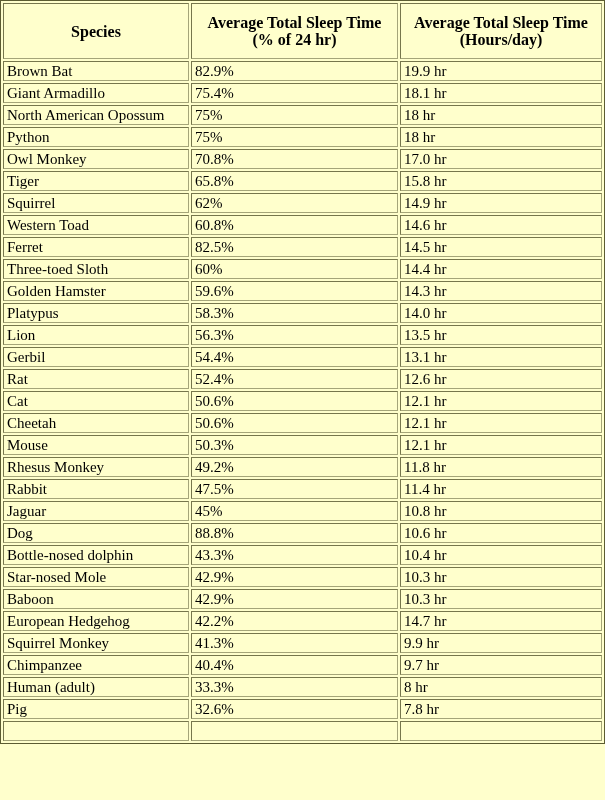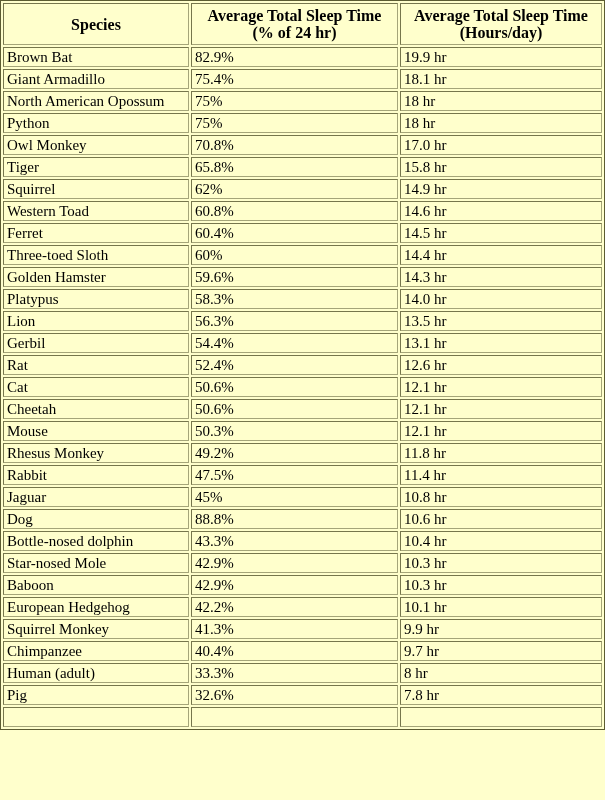--- a/index.html
+++ b/index.html
@@ -24,21 +24,21 @@
   }
   col.col-species { width: 186px; }
   col.col-percent { width: 207px; }
   col.col-hours   { width: auto;  }
   th {
     font-weight: bold;
     font-size: 16px;
     line-height: 17px;
     text-align: center;
     vertical-align: middle;
-    padding: 3px 2px;
+    padding: 10px 2px;
     border: 1px solid #83835b;
     border-top-color: #76764c;
     border-left-color: #76764c;
     border-bottom-color: #a5a579;
     border-right-color: #a5a579;
     white-space: nowrap;
     overflow: hidden;
   }
   td {
     font-size: 15px;
@@ -116,21 +116,21 @@
         <td>62%</td>
         <td>14.9 hr</td>
       </tr>
       <tr>
         <td>Western Toad</td>
         <td>60.8%</td>
         <td>14.6 hr</td>
       </tr>
       <tr>
         <td>Ferret</td>
-        <td>60.4%</td>
+        <td>82.5%</td>
         <td>14.5 hr</td>
       </tr>
       <tr>
         <td>Three-toed Sloth</td>
         <td>60%</td>
         <td>14.4 hr</td>
       </tr>
       <tr>
         <td>Golden Hamster</td>
         <td>59.6%</td>
@@ -202,21 +202,21 @@
         <td>10.3 hr</td>
       </tr>
       <tr>
         <td>Baboon</td>
         <td>42.9%</td>
         <td>10.3 hr</td>
       </tr>
       <tr>
         <td>European Hedgehog</td>
         <td>42.2%</td>
-        <td>10.1 hr</td>
+        <td>14.7 hr</td>
       </tr>
       <tr>
         <td>Squirrel Monkey</td>
         <td>41.3%</td>
         <td>9.9 hr</td>
       </tr>
       <tr>
         <td>Chimpanzee</td>
         <td>40.4%</td>
         <td>9.7 hr</td>

